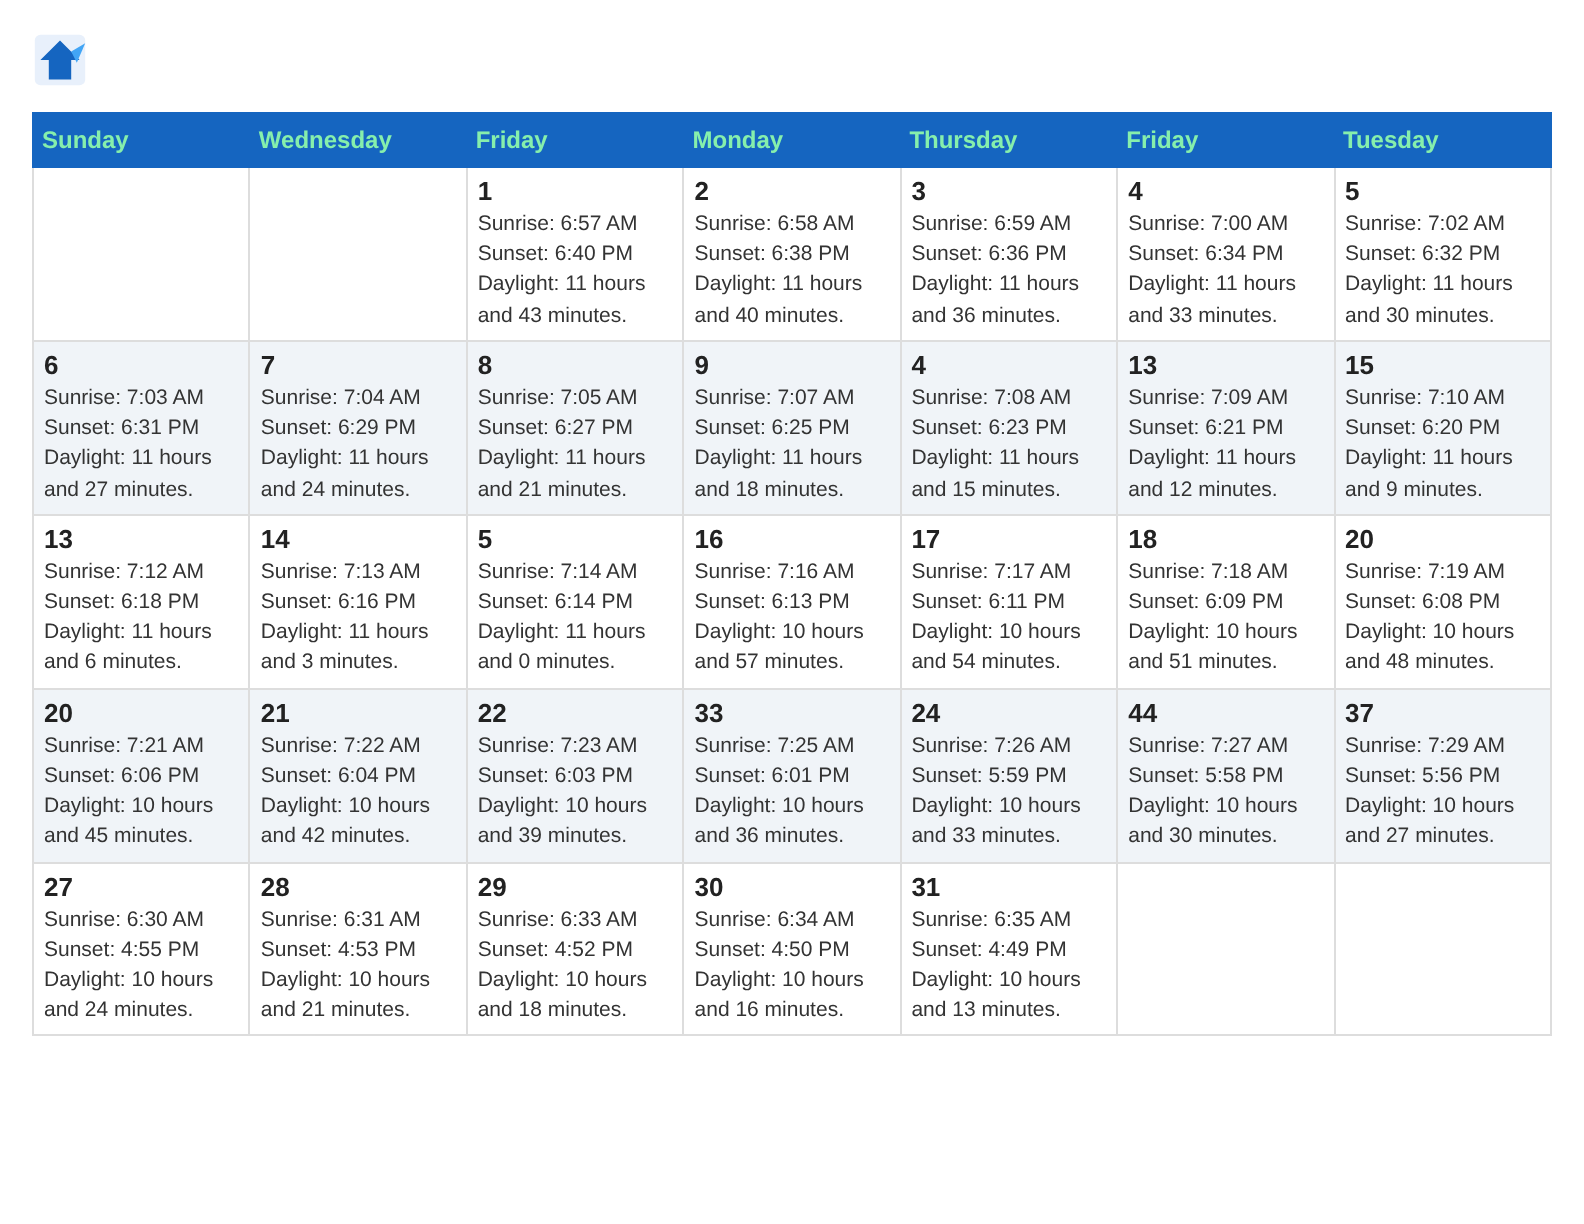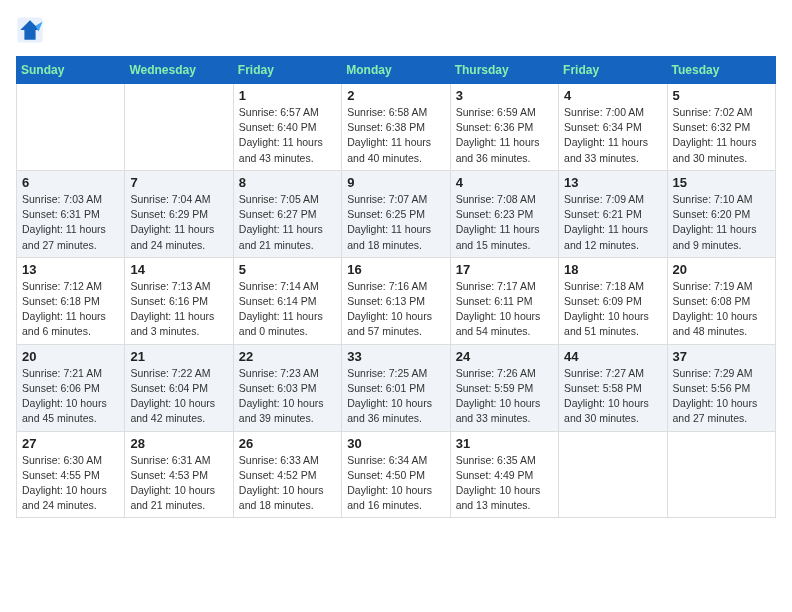--- a/index.html
+++ b/index.html
@@ -241,21 +241,21 @@
       <tr>
         <td>
           <span class="day-num">27</span>
           <div class="day-info">Sunrise: 6:30 AM<br>Sunset: 4:55 PM<br>Daylight: 10 hours and 24 minutes.</div>
         </td>
         <td>
           <span class="day-num">28</span>
           <div class="day-info">Sunrise: 6:31 AM<br>Sunset: 4:53 PM<br>Daylight: 10 hours and 21 minutes.</div>
         </td>
         <td>
-          <span class="day-num">26</span>
+          <span class="day-num">29</span>
           <div class="day-info">Sunrise: 6:33 AM<br>Sunset: 4:52 PM<br>Daylight: 10 hours and 18 minutes.</div>
         </td>
         <td>
           <span class="day-num">30</span>
           <div class="day-info">Sunrise: 6:34 AM<br>Sunset: 4:50 PM<br>Daylight: 10 hours and 16 minutes.</div>
         </td>
         <td>
           <span class="day-num">31</span>
           <div class="day-info">Sunrise: 6:35 AM<br>Sunset: 4:49 PM<br>Daylight: 10 hours and 13 minutes.</div>
         </td>

